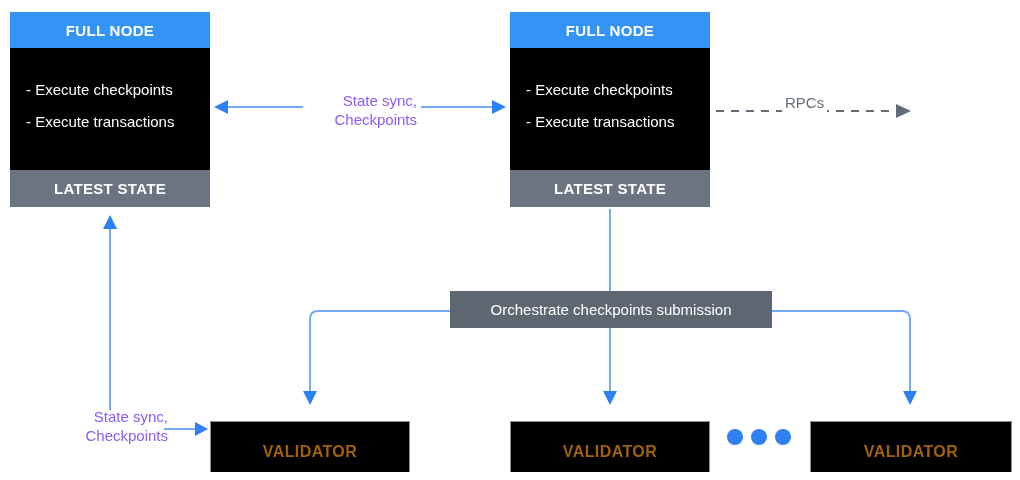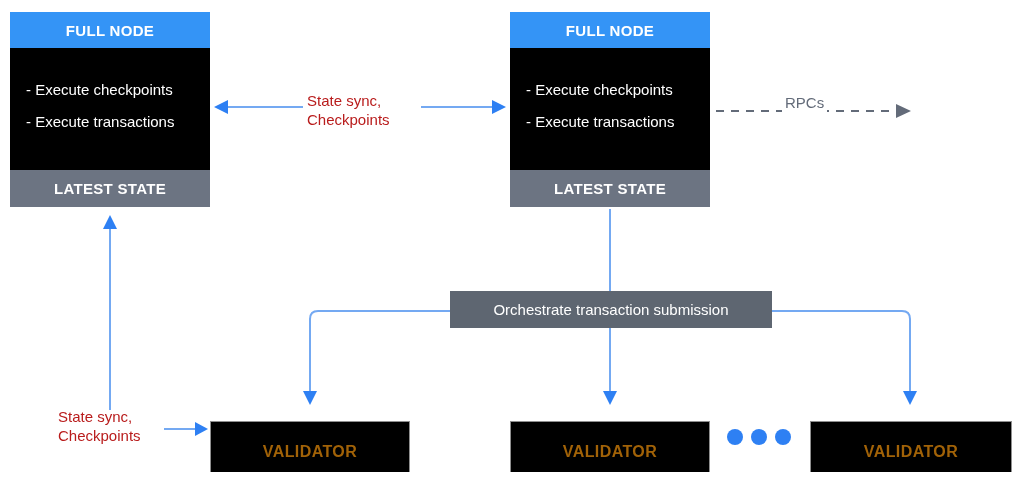--- a/index.html
+++ b/index.html
@@ -32,21 +32,21 @@
     z-index:2;
   }
   
   .validator{
     top:409px;width:200px;height:61px;background:#000000;border:1px solid #8f8f8f;
     box-sizing:border-box;color:#a16207;font-size:16px;font-weight:600;letter-spacing:.4px;
     display:flex;align-items:center;justify-content:center;z-index:2;margin-top:12px;
   }
   
   .blue-label{
-    color:#b91c1c;font-size:15px;line-height:19px;text-align:left;z-index:3;
+    color:#8b5cf6;font-size:15px;line-height:19px;text-align:right;z-index:3;
     background:#ffffff;padding:1px 4px;
   }
   .rpc-label{
     color:#636b79;font-size:15px;line-height:18px;text-align:center;z-index:3;
     background:#ffffff;padding:0 3px;
   }
 </style>
 </head>
 <body>
 
@@ -115,21 +115,21 @@
     <div class="fn-footer">LATEST STATE</div>
   </div>
 
   <div class="abs blue-label" style="left:303px;top:90px;width:110px;">
     <div>State sync,</div>
     <div>Checkpoints</div>
   </div>
 
   <div class="abs rpc-label" style="left:782px;top:94px;">RPCs</div>
 
-  <div class="abs orchestrator">Orchestrate transaction submission</div>
+  <div class="abs orchestrator">Orchestrate checkpoints submission</div>
 
   <div class="abs validator" style="left:210px;">VALIDATOR</div>
   <div class="abs validator" style="left:510px;">VALIDATOR</div>
   <div class="abs validator" style="left:810px;width:202px;">VALIDATOR</div>
 
   <div class="abs blue-label" style="left:54px;top:406px;width:110px;background:transparent;">
     <div>State sync,</div>
     <div>Checkpoints</div>
   </div>
 

